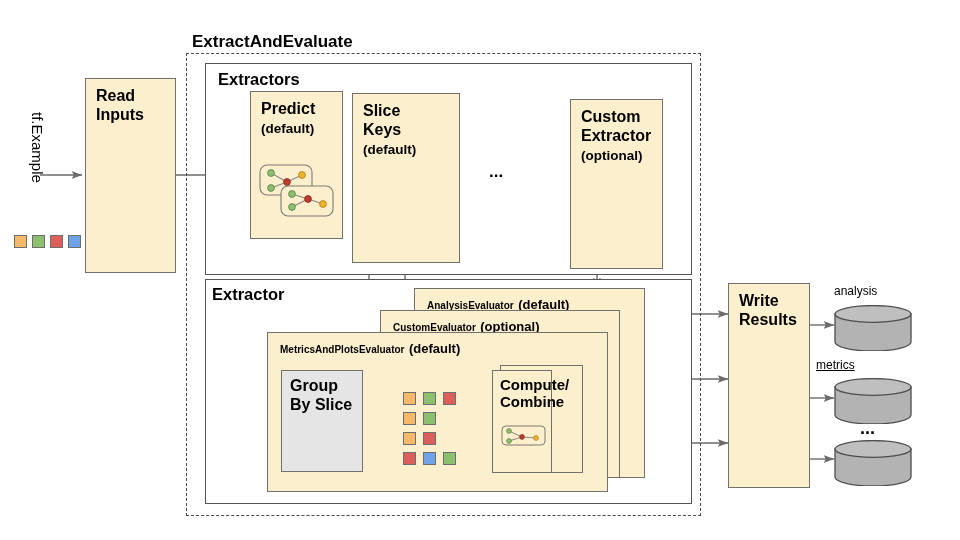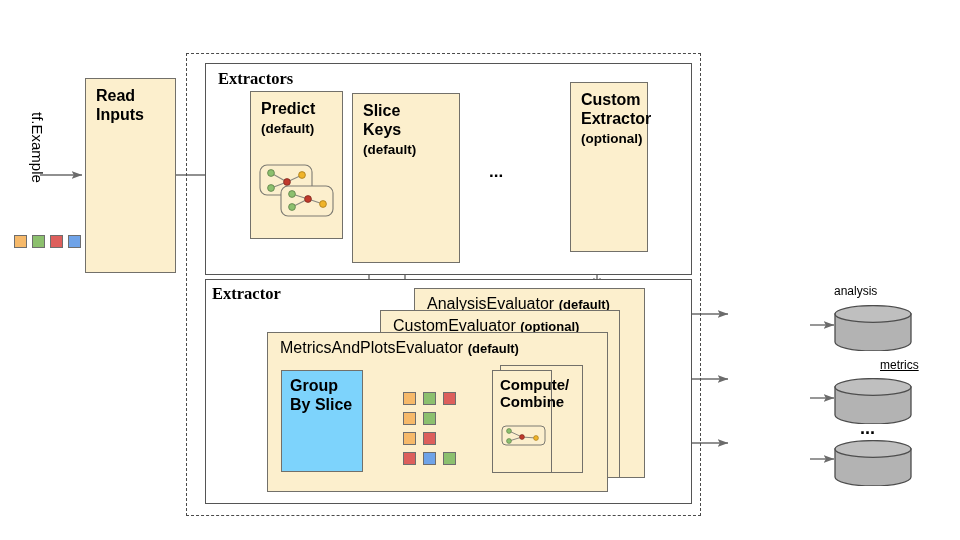--- a/index.html
+++ b/index.html
@@ -22,33 +22,33 @@
     border:1.4px solid #555555;
   }
   .dashbox{
     background:transparent;
     border:1.6px dashed #4a4a4a;
   }
 
   .lbl{position:absolute;white-space:nowrap;line-height:1.12;}
   .b{font-weight:bold;}
   .t18{font-size:17px;}
-  .t17{font-size:16.5px;font-family:Liberation Serif, serif;}
+  .t17{font-size:16.5px;}
 
   .boxtitle{
     font-weight:bold;font-size:16px;line-height:1.16;
     position:absolute;left:10px;top:8px;white-space:pre-line;
   }
   .boxsub{
     font-weight:bold;font-size:13.5px;position:absolute;left:10px;
     white-space:nowrap;
   }
 
   .hdrrow{position:absolute;left:12px;top:6px;white-space:nowrap;}
-  .hdrrow .n{font-weight:normal;font-size:16px;}
+  .hdrrow .n{font-weight:bold;font-size:10px;}
   .hdrrow .s{font-weight:bold;font-size:13px;}
 
   
   .vert{
     position:absolute;
     transform-origin:0 0;
     transform:rotate(90deg);
     font-size:15px;
     white-space:nowrap;
   }
@@ -122,20 +122,21 @@
     <div class="chip c-gr abs" style="left:32px;top:235px;"></div>
     <div class="chip c-rd abs" style="left:50px;top:235px;"></div>
     <div class="chip c-bl abs" style="left:68px;top:235px;"></div>
   </div>
 
   <div class="abs cream" style="left:85px;top:78px;width:91px;height:195px;">
     <div class="boxtitle">Read
 Inputs</div>
   </div>
 
+  <div class="lbl b t18" style="left:192px;top:32px;">ExtractAndEvaluate</div>
 
   <div class="abs dashbox" style="left:186px;top:53px;width:515px;height:463px;"></div>
 
   <div class="abs plainbox" style="left:205px;top:63px;width:487px;height:212px;"></div>
   <div class="lbl b t17" style="left:218px;top:70px;">Extractors</div>
 
   <div class="abs cream" style="left:222px;top:91px;width:93px;height:148px;margin-left:28px;">
     <div class="boxtitle">Predict</div>
     <div class="boxsub" style="top:29px;">(default)</div>
 
@@ -160,21 +161,21 @@
   </div>
 
   <div class="abs cream" style="left:352px;top:93px;width:108px;height:170px;">
     <div class="boxtitle">Slice
 Keys</div>
     <div class="boxsub" style="top:48px;">(default)</div>
   </div>
 
   <div class="lbl b t18" style="left:489px;top:162px;">...</div>
 
-  <div class="abs cream" style="left:570px;top:82px;width:78px;height:170px;">
+  <div class="abs cream" style="left:570px;top:99px;width:93px;height:170px;">
     <div class="boxtitle">Custom
 Extractor</div>
     <div class="boxsub" style="top:48px;">(optional)</div>
   </div>
 
   <div class="abs plainbox" style="left:205px;top:279px;width:487px;height:225px;"></div>
   <div class="lbl b t17" style="left:212px;top:285px;">Extractor</div>
 
   <div class="abs cream" style="left:414px;top:288px;width:231px;height:190px;">
     <div class="hdrrow">
@@ -190,21 +191,21 @@
     </div>
   </div>
 
   <div class="abs cream" style="left:267px;top:332px;width:341px;height:160px;">
     <div class="hdrrow">
       <span class="n">MetricsAndPlotsEvaluator</span>
       <span class="s">(default)</span>
     </div>
   </div>
 
-  <div class="abs cream" style="left:281px;top:370px;width:82px;height:102px;background:#7dd3fc;border:1.3px solid #72706a;">
+  <div class="abs cream" style="left:281px;top:370px;width:82px;height:102px;background:#e5e5e5;border:1.3px solid #72706a;">
     <div class="boxtitle" style="left:8px;top:6px;">Group
 By Slice</div>
   </div>
 
   <div>
     <div class="chip c-or abs" style="left:403px;top:392px;"></div>
     <div class="chip c-gr abs" style="left:423px;top:392px;"></div>
     <div class="chip c-rd abs" style="left:443px;top:392px;"></div>
 
     <div class="chip c-or abs" style="left:403px;top:412px;"></div>
@@ -228,28 +229,32 @@
       <line x1="8" y1="6" x2="21" y2="12" stroke="#8a8880" stroke-width="1"></line>
       <line x1="8" y1="16" x2="21" y2="12" stroke="#8a8880" stroke-width="1"></line>
       <line x1="21" y1="12" x2="35" y2="13" stroke="#8a8880" stroke-width="1"></line>
       <circle cx="8" cy="6" r="2.4" fill="#8cc06e" stroke="#5d7f47" stroke-width="0.7"></circle>
       <circle cx="8" cy="16" r="2.4" fill="#8cc06e" stroke="#5d7f47" stroke-width="0.7"></circle>
       <circle cx="21" cy="12" r="2.4" fill="#c0392b" stroke="#7d2b20" stroke-width="0.7"></circle>
       <circle cx="35" cy="13" r="2.4" fill="#f0b429" stroke="#a87b1a" stroke-width="0.7"></circle>
     </svg>
   </div>
 
+  <div class="abs cream" style="left:728px;top:283px;width:82px;height:205px;">
+    <div class="boxtitle">Write
+Results</div>
+  </div>
 
   <div class="cyl-label" style="left:834px;top:284px;">analysis</div>
   <svg style="position:absolute;left:833px;top:305px;width:80px;height:46px;" viewBox="0 0 80 46">
     <path d="M2,9 L2,37 A38,9 0 0 0 78,37 L78,9 Z" fill="#b3b3b3" stroke="#4d4d4d" stroke-width="1.3"></path>
     <ellipse cx="40" cy="9" rx="38" ry="8.4" fill="#bfbfbf" stroke="#4d4d4d" stroke-width="1.3"></ellipse>
   </svg>
 
-  <div class="cyl-label" style="left:880px;top:358px;text-decoration:underline;">metrics</div>
+  <div class="cyl-label" style="left:816px;top:358px;text-decoration:underline;">metrics</div>
   <svg style="position:absolute;left:833px;top:378px;width:80px;height:46px;" viewBox="0 0 80 46">
     <path d="M2,9 L2,37 A38,9 0 0 0 78,37 L78,9 Z" fill="#b3b3b3" stroke="#4d4d4d" stroke-width="1.3"></path>
     <ellipse cx="40" cy="9" rx="38" ry="8.4" fill="#bfbfbf" stroke="#4d4d4d" stroke-width="1.3"></ellipse>
   </svg>
 
   <div class="cyl-label b" style="left:860px;top:418px;font-size:18px;">...</div>
   <svg style="position:absolute;left:833px;top:440px;width:80px;height:46px;" viewBox="0 0 80 46">
     <path d="M2,9 L2,37 A38,9 0 0 0 78,37 L78,9 Z" fill="#b3b3b3" stroke="#4d4d4d" stroke-width="1.3"></path>
     <ellipse cx="40" cy="9" rx="38" ry="8.4" fill="#bfbfbf" stroke="#4d4d4d" stroke-width="1.3"></ellipse>
   </svg>

